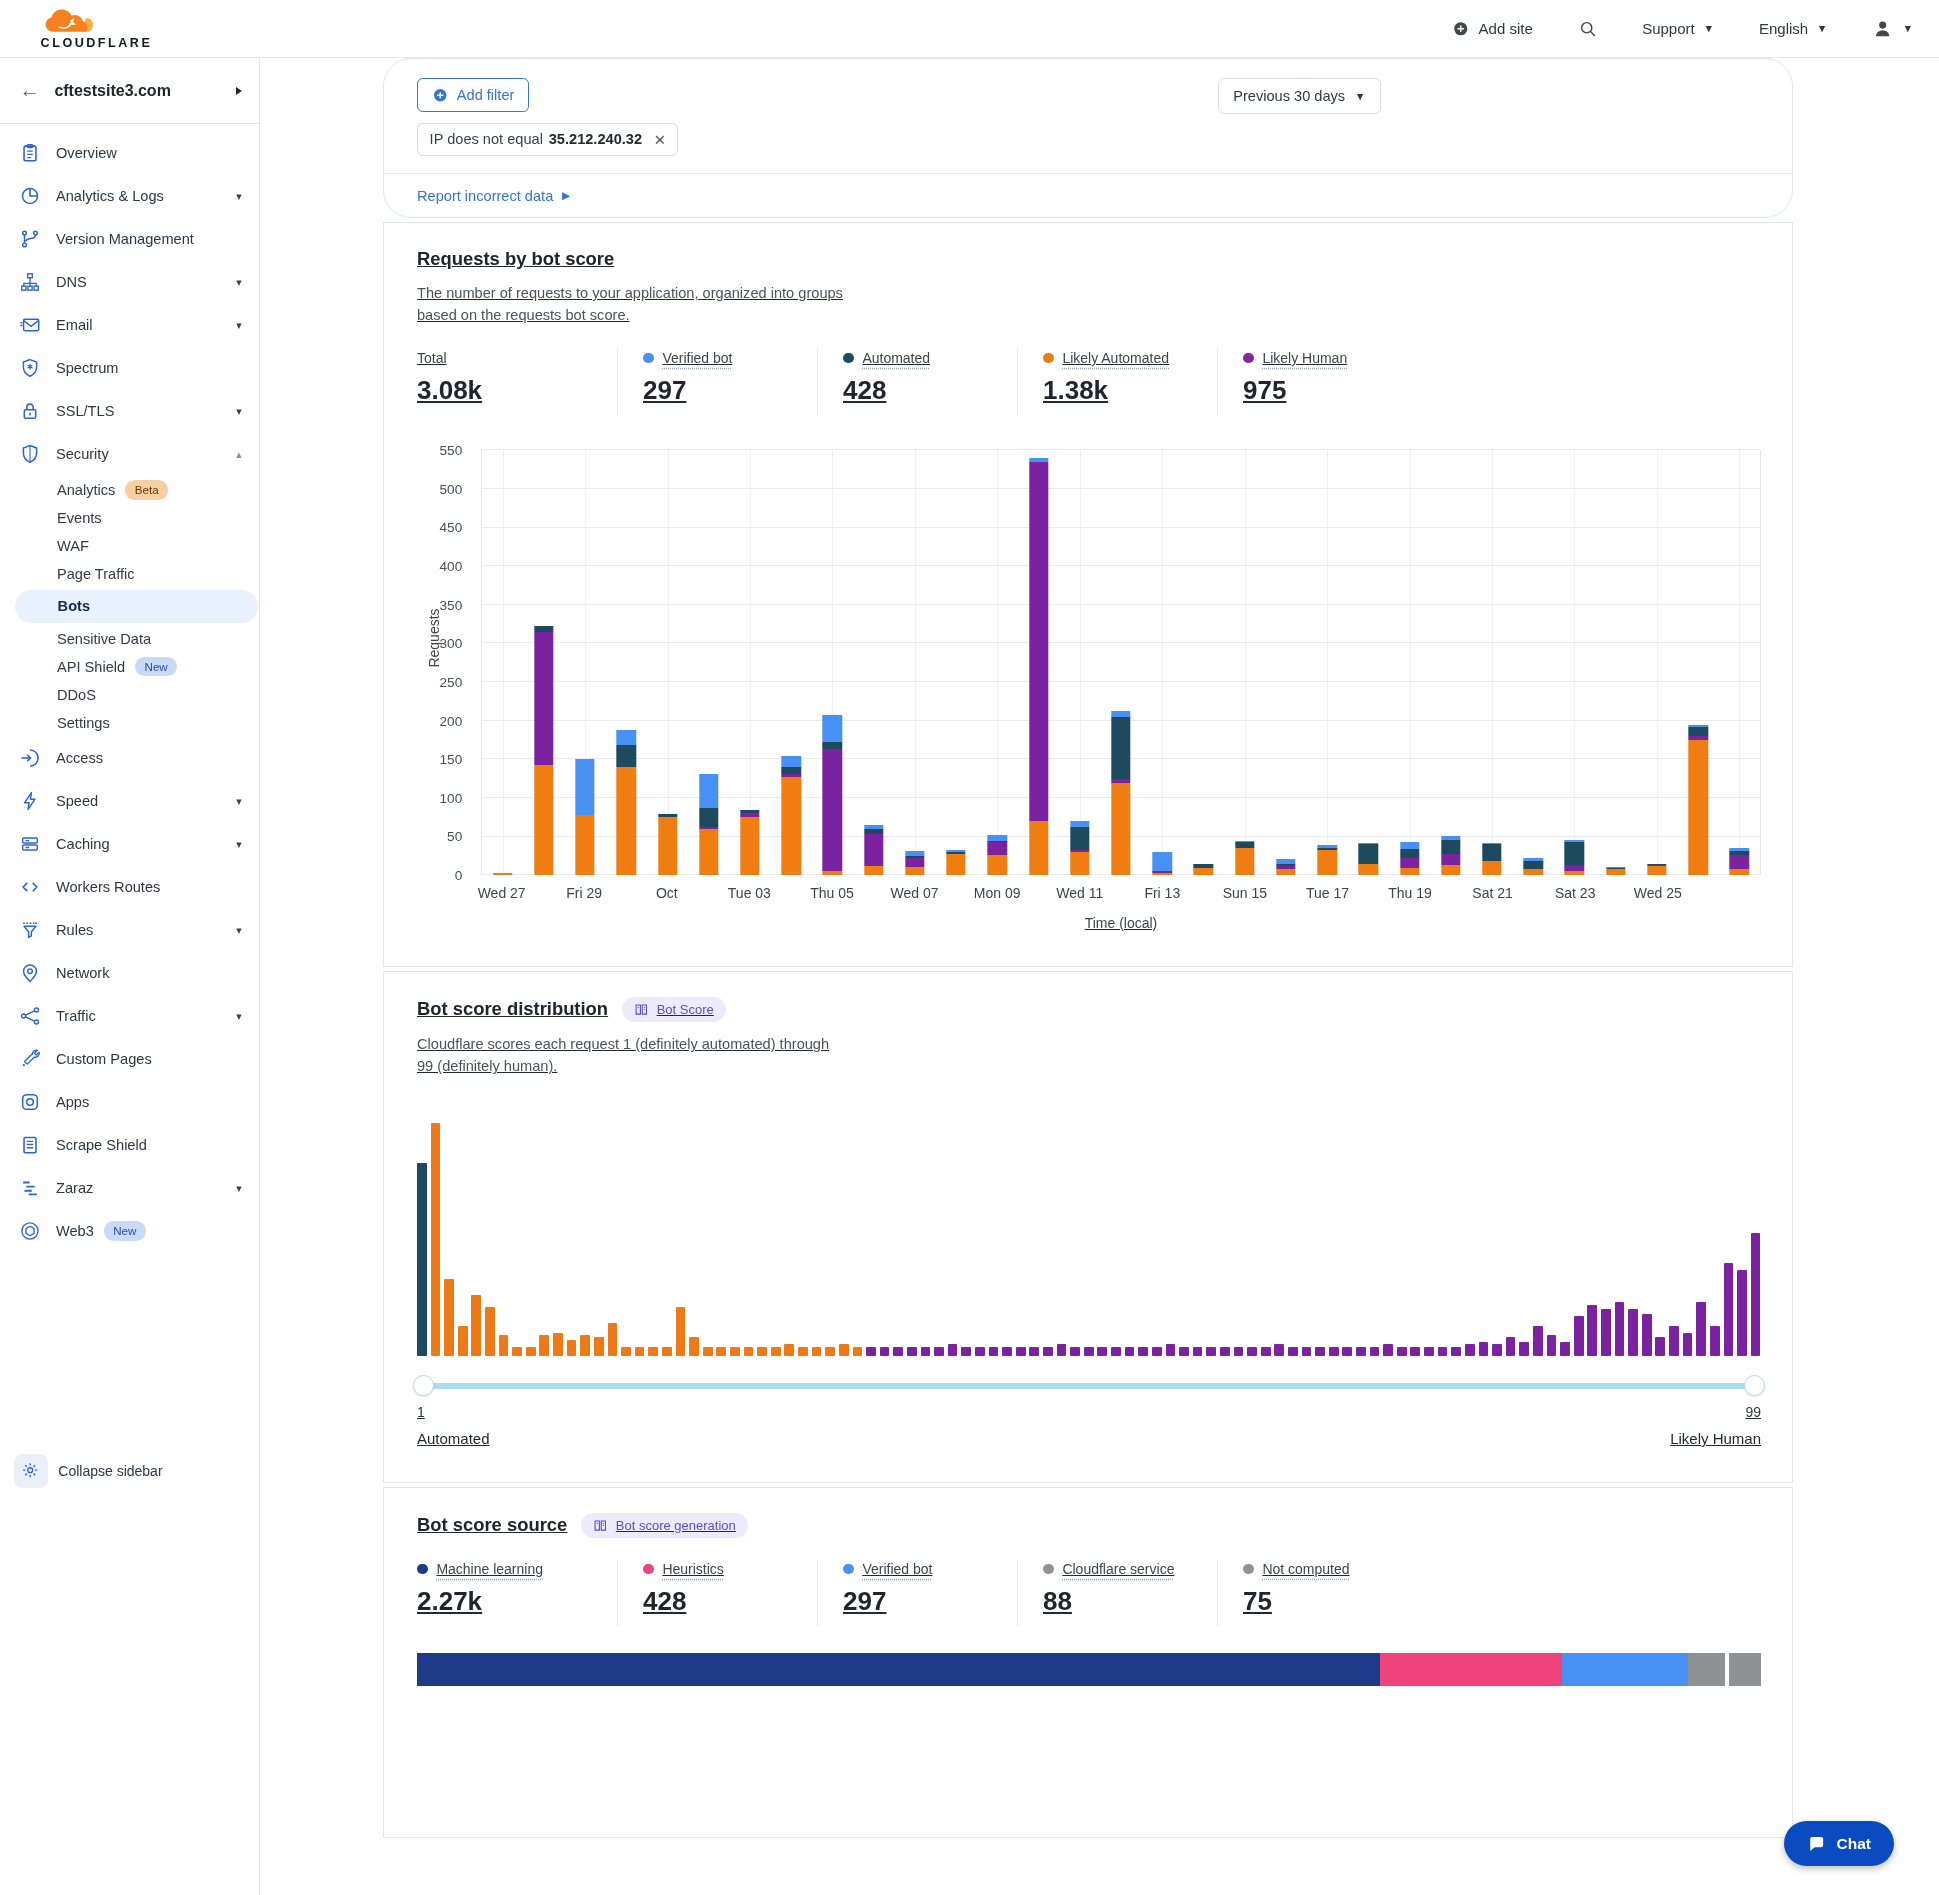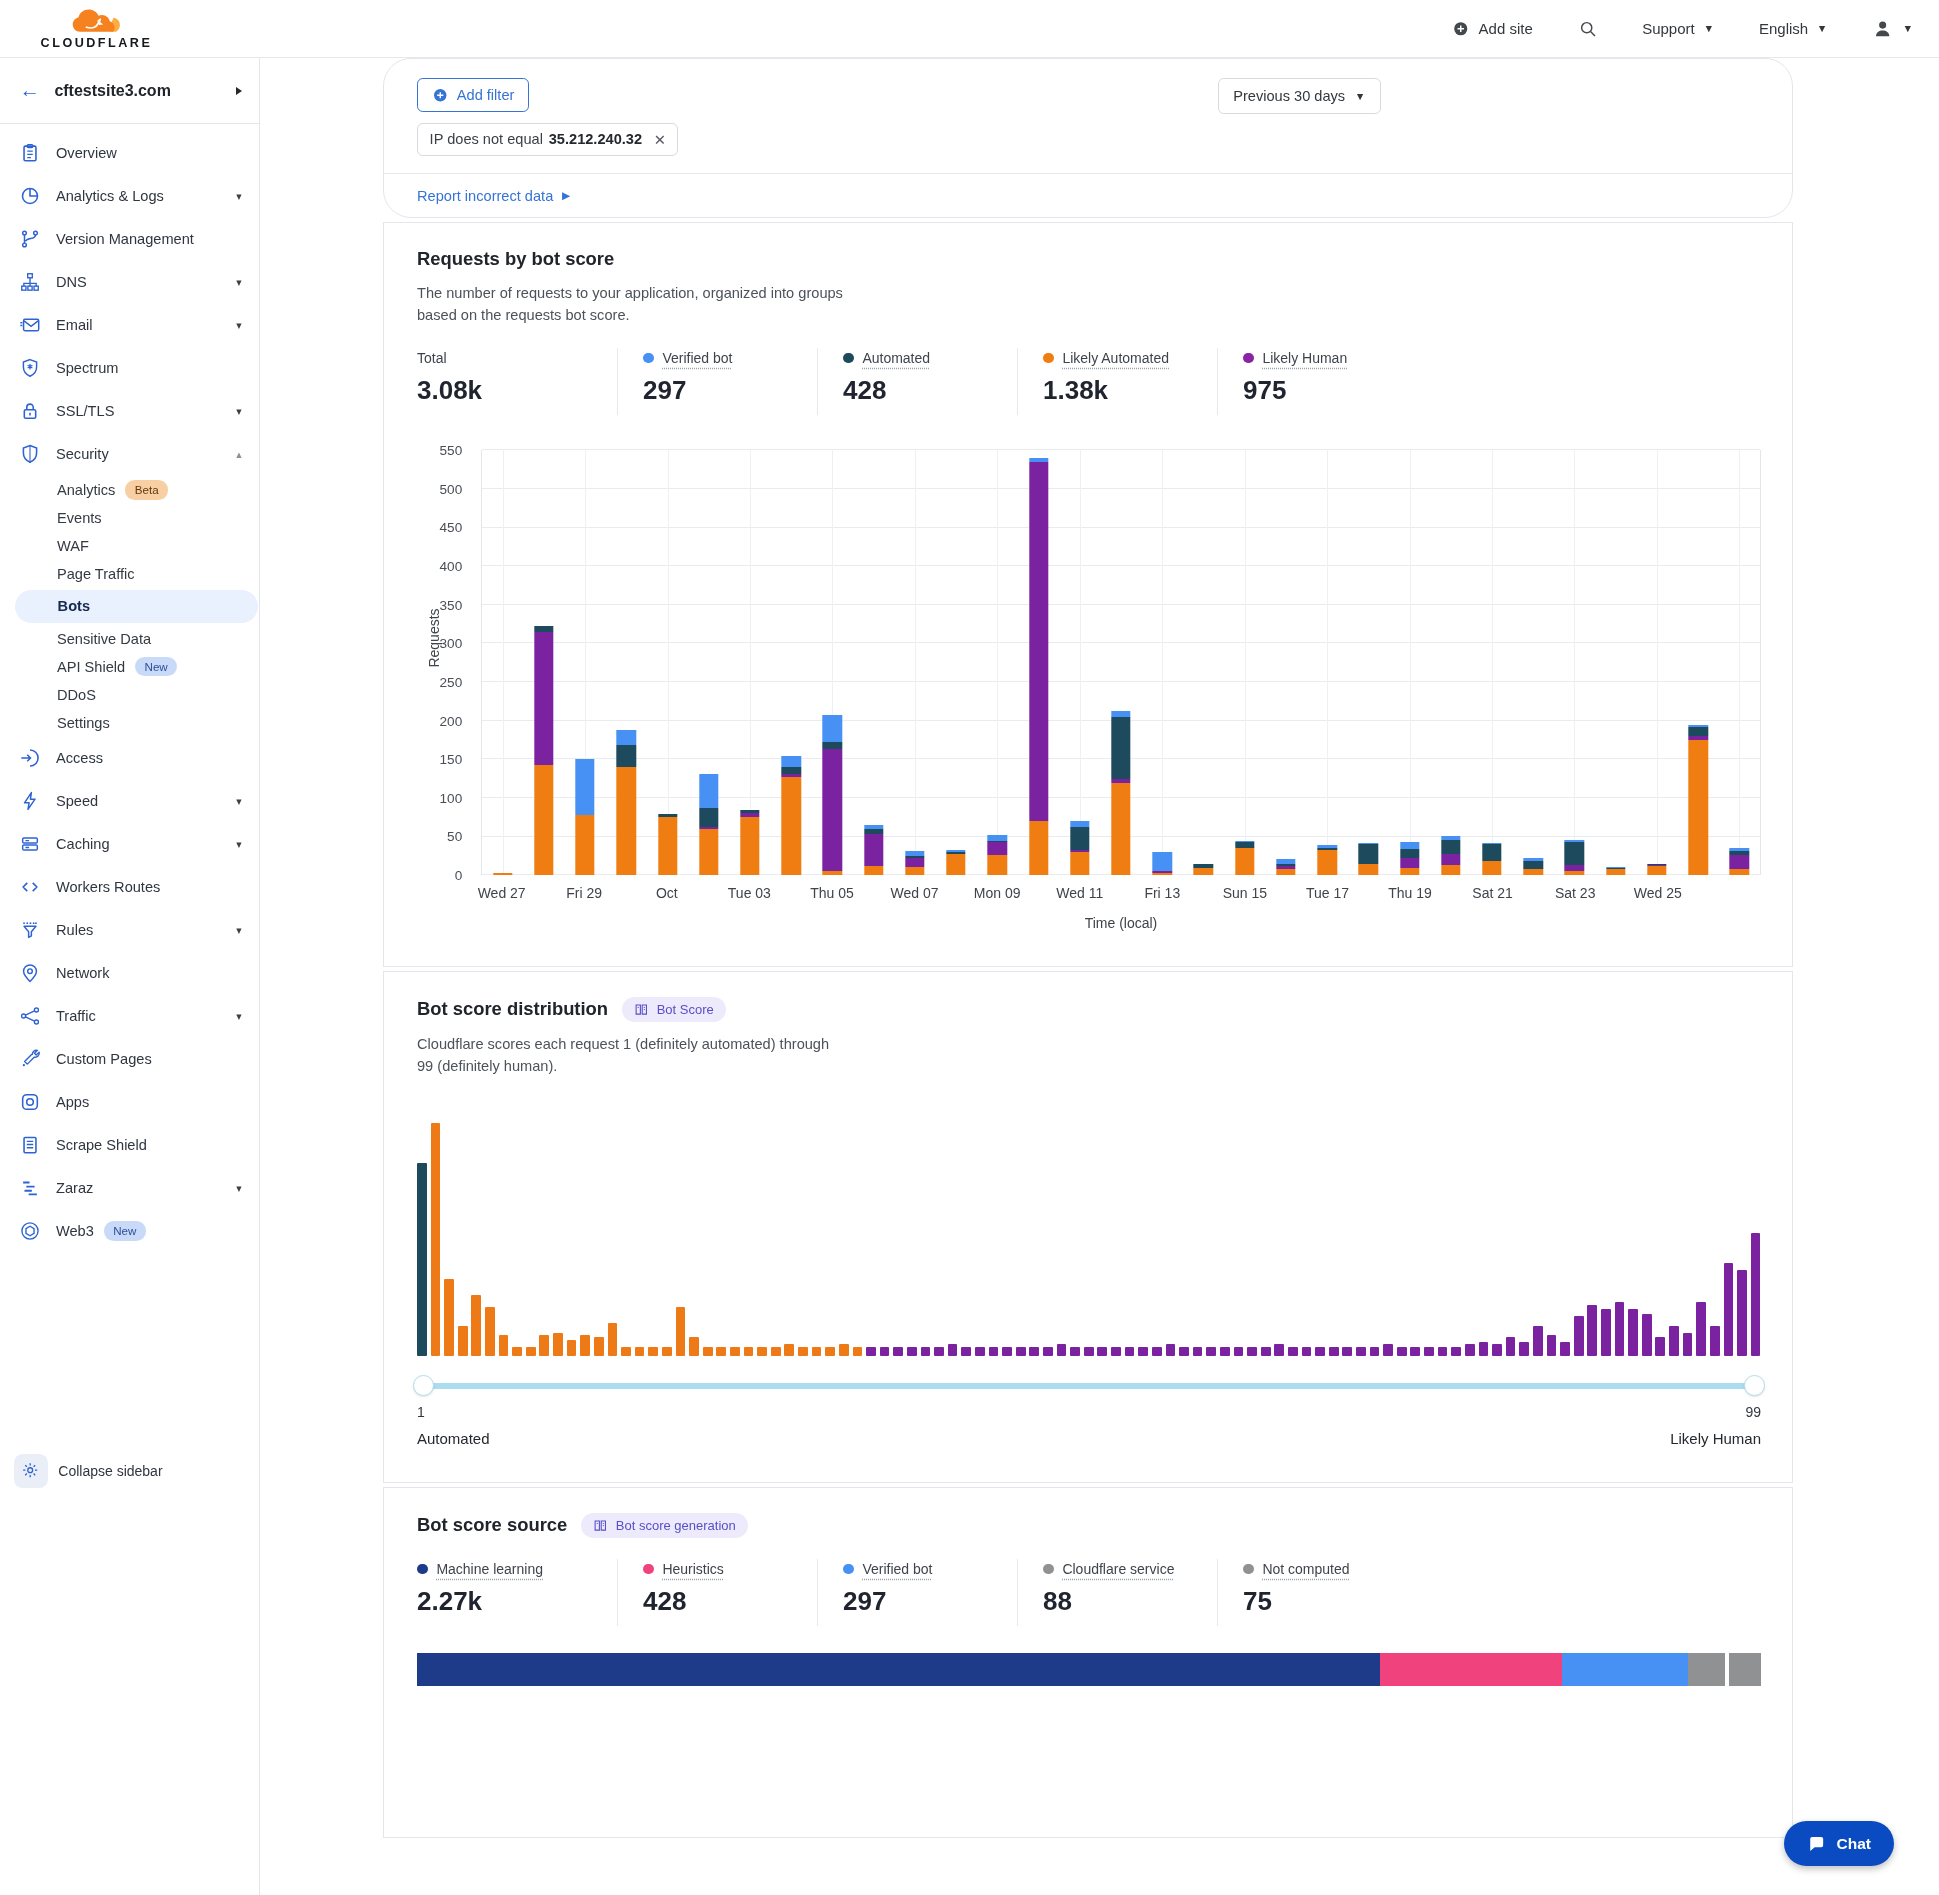--- a/index.html
+++ b/index.html
@@ -1,21 +1,21 @@
 <!DOCTYPE html>
 <html><head>
 <meta charset="utf-8">
 <style>
   html,body{margin:0;padding:0;background:#fff;font-family:"Liberation Sans",sans-serif;color:#24292e;}
   body{width:1940px;min-height:1895px;position:relative;}
   *{box-sizing:border-box;}
 
   
   .topbar{display:flex;align-items:center;height:58px;padding:0 27px;border-bottom:1px solid #e6e8eb;background:#fff;}
-  .brand{display:flex;flex-direction:column;align-items:center;line-height:1;margin-left:13.6px;}
+  .brand{display:flex;flex-direction:column;line-height:1;margin-left:13.6px;}
   .brand svg{width:56px;height:29px;display:block;}
   .brand-name{font-size:12.6px;font-weight:700;letter-spacing:2.5px;color:#15181c;margin-top:1px;}
   .top-right{margin-left:auto;display:flex;align-items:center;gap:45px;font-size:15px;color:#33383d;}
   .top-item{display:flex;align-items:center;gap:8.7px;cursor:pointer;}
   .caret{font-size:10.7px;color:#33383d;}
   .ico-btn svg{width:19.4px;height:19.4px;display:block;color:#43484d;}
 
   
   .app{display:flex;align-items:stretch;min-height:1837px;}
   .sidebar{width:260px;flex:none;border-right:1px solid #e3e6ea;position:relative;background:#fff;}
@@ -36,21 +36,21 @@
   .badge{margin-left:9.7px;font-size:11.6px;font-weight:400;padding:2.9px 9.7px;border-radius:9.7px;line-height:1.2;}
   .badge.beta{background:#f7cfa2;color:#64360b;}
   .badge.new{background:#c9daf8;color:#2d4d9e;}
   .collapse-row{position:absolute;top:1386px;left:0;right:0;display:flex;align-items:center;padding:9.7px 13.6px;cursor:pointer;}
   .gear-box{width:34px;height:34px;border-radius:8.7px;background:#e9eef7;display:flex;align-items:center;justify-content:center;color:#2e63d2;flex:none;}
   .gear-box svg{width:18.4px;height:18.4px;}
   .collapse-label{margin-left:10.7px;font-size:14px;color:#2f3640;}
 
   
   .card{border:1px solid #e3e6ea;background:#fff;}
-  .card + .card{margin-top:3.9px;}
+  .card + .card{margin-top:3.9px;text-decoration:underline;}
   .card-filter{position:relative;padding:0;border-radius:28px;}
   .filter-rows{padding:19.4px 23px 17.5px 33px;}
   .btn-add-filter{display:inline-flex;align-items:center;gap:8.7px;border:1px solid #3574d4;color:#3574d4;background:#fff;border-radius:5.8px;padding:7.8px 13.6px;font-size:14.6px;cursor:pointer;font-family:inherit;}
   .btn-add-filter svg{width:16.5px;height:16.5px;}
   .chip{display:inline-flex;align-items:center;border:1px solid #d6d9de;border-radius:5.8px;padding:6.8px 11.6px;font-size:14.6px;color:#3a3f46;margin-top:10.7px;cursor:default;}
   .chip b{color:#24292f;margin-left:5.8px;font-weight:700;}
   .chip .x{margin-left:11.6px;color:#585d63;font-size:14.6px;cursor:pointer;}
   .range-btn{position:absolute;top:19.4px;right:411px;display:inline-flex;align-items:center;gap:9.7px;border:1px solid #d6d9de;border-radius:5.8px;background:#fff;padding:8.7px 14.6px;font-size:14.6px;color:#33383d;cursor:pointer;font-family:inherit;}
   .report-row{border-top:1px solid #e6e8eb;padding:13.6px 33px;display:flex;align-items:center;gap:8.7px;font-size:14.6px;color:#3574d4;cursor:pointer;}
   .report-row .tri{font-size:10.7px;}

